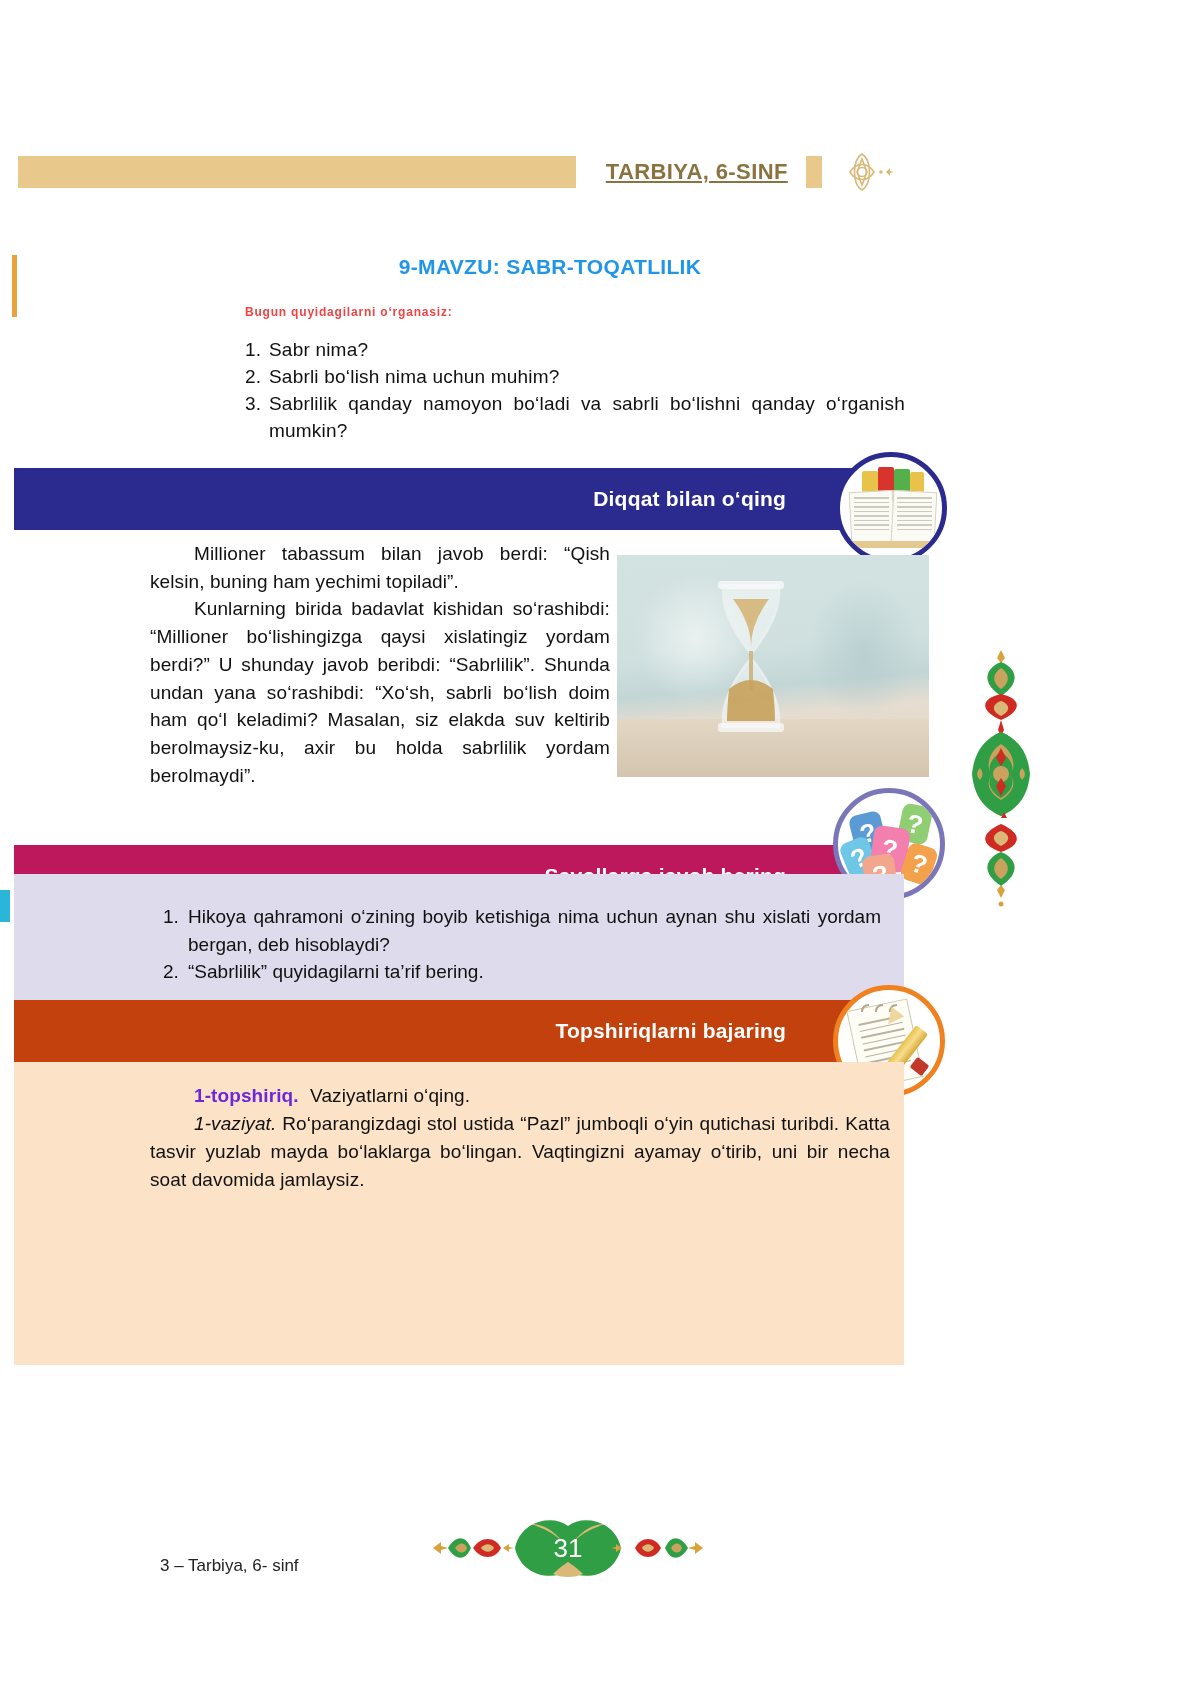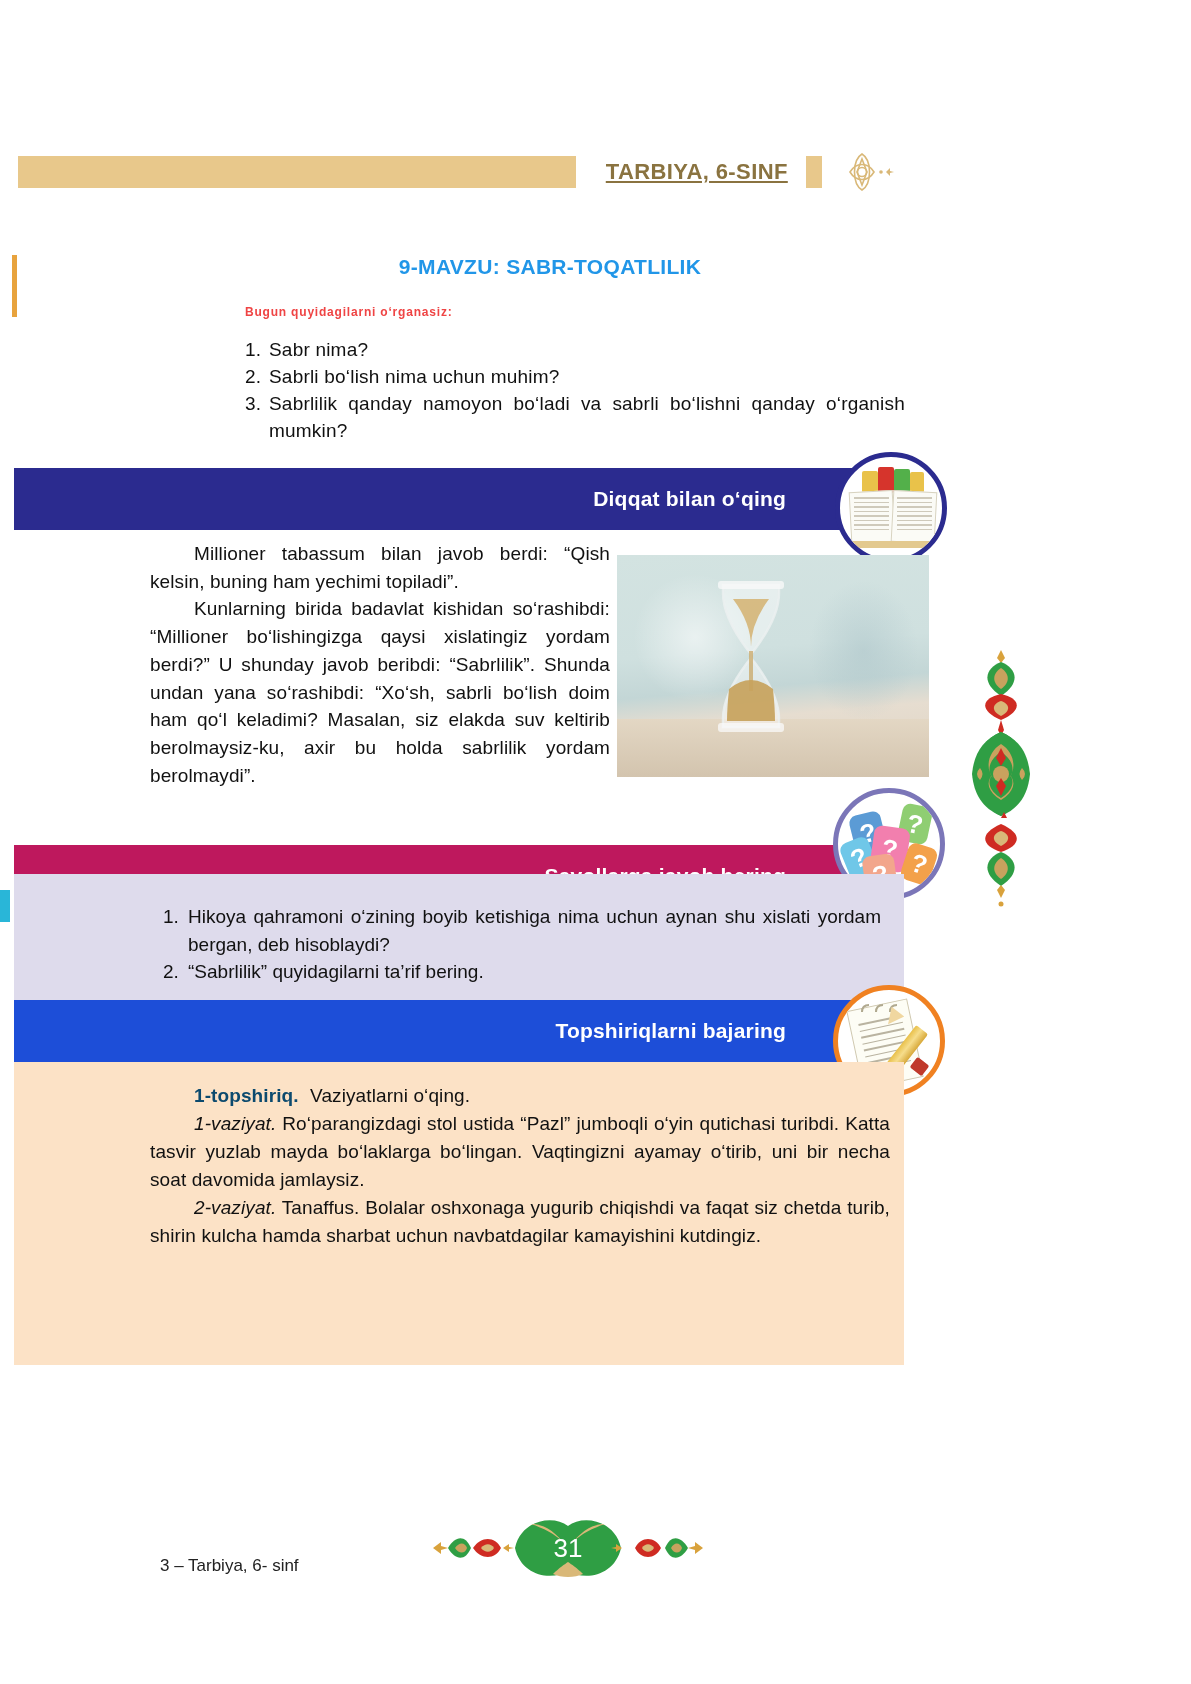--- a/index.html
+++ b/index.html
@@ -118,21 +118,21 @@
   }
   .banner .banner-label {
     color: #ffffff;
     font-size: 21px;
     font-weight: bold;
     padding-right: 118px;
     letter-spacing: 0.2px;
   }
   .banner-blue { top: 468px; width: 890px; background: #2b2b8f; }
   .banner-purple { top: 845px; width: 890px; background: #be185d; }
-  .banner-orange { top: 1000px; width: 890px; background: #1d4ed8; padding-left: 32px; }
+  .banner-orange { top: 1000px; width: 890px; background: #c2410c; padding-left: 32px; }
 
   
   .medallion {
     position: absolute;
     border-radius: 50%;
     overflow: hidden;
   }
   .med-book {
     top: 452px; left: 835px; width: 112px; height: 112px;
     border: 5px solid #2b2b8f; background: #fff;
@@ -250,21 +250,21 @@
     position: absolute;
     top: 1082px; left: 150px;
     width: 740px;
     font-size: 19px;
     color: #111;
     line-height: 1.47;
     text-align: justify;
     letter-spacing: 0.1px;
   }
   .task-body p { margin: 0; text-indent: 44px; }
-  .task-label { color: #0c4a6e; font-weight: bold; }
+  .task-label { color: #6d28d9; font-weight: bold; }
   .vaz-label { font-style: italic; }
 
   
   .side-ornament {
     position: absolute;
     top: 648px; left: 960px;
     width: 82px; height: 265px;
   }
 
   
@@ -449,23 +449,20 @@
 
 <div class="task-panel"></div>
 <div class="task-body">
   <p>
     <span class="task-label">1-topshiriq.</span>
     <span style="margin-left:6px;">Vaziyatlarni  o‘qing.</span>
   </p>
   <p>
     <span class="vaz-label">1-vaziyat.</span><span> Ro‘parangizdagi stol ustida “Pazl” jumboqli o‘yin qutichasi turibdi. Katta tasvir yuzlab mayda bo‘laklarga bo‘lingan. Vaqtingizni ayamay o‘tirib, uni bir necha soat davomida jamlaysiz.</span>
   </p>
-  <p>
-    <span class="vaz-label">2-vaziyat.</span><span> Tanaffus. Bolalar oshxonaga yugurib chiqishdi va faqat siz chetda turib, shirin kulcha hamda sharbat uchun  navbatdagilar kamayishini kutdingiz.</span>
-  </p>
 </div>
 
 <div class="side-ornament">
   <svg width="82" height="265" viewBox="0 0 82 265">
     <g>
       <path d="M41 2 l4 8 l-4 5 l-4 -5 z" fill="#d9a23c"></path>
       <path d="M41 14 C26 20, 20 34, 41 48 C62 34, 56 20, 41 14 Z" fill="#2f9e44"></path>
       <path d="M41 20 C33 25, 31 34, 41 41 C51 34, 49 25, 41 20 Z" fill="#c9a25e"></path>
       <path d="M41 46 C22 50, 18 62, 41 72 C64 62, 60 50, 41 46 Z" fill="#cf2b22"></path>
       <path d="M41 53 C32 56, 31 63, 41 68 C51 63, 50 56, 41 53 Z" fill="#d9b878"></path>

